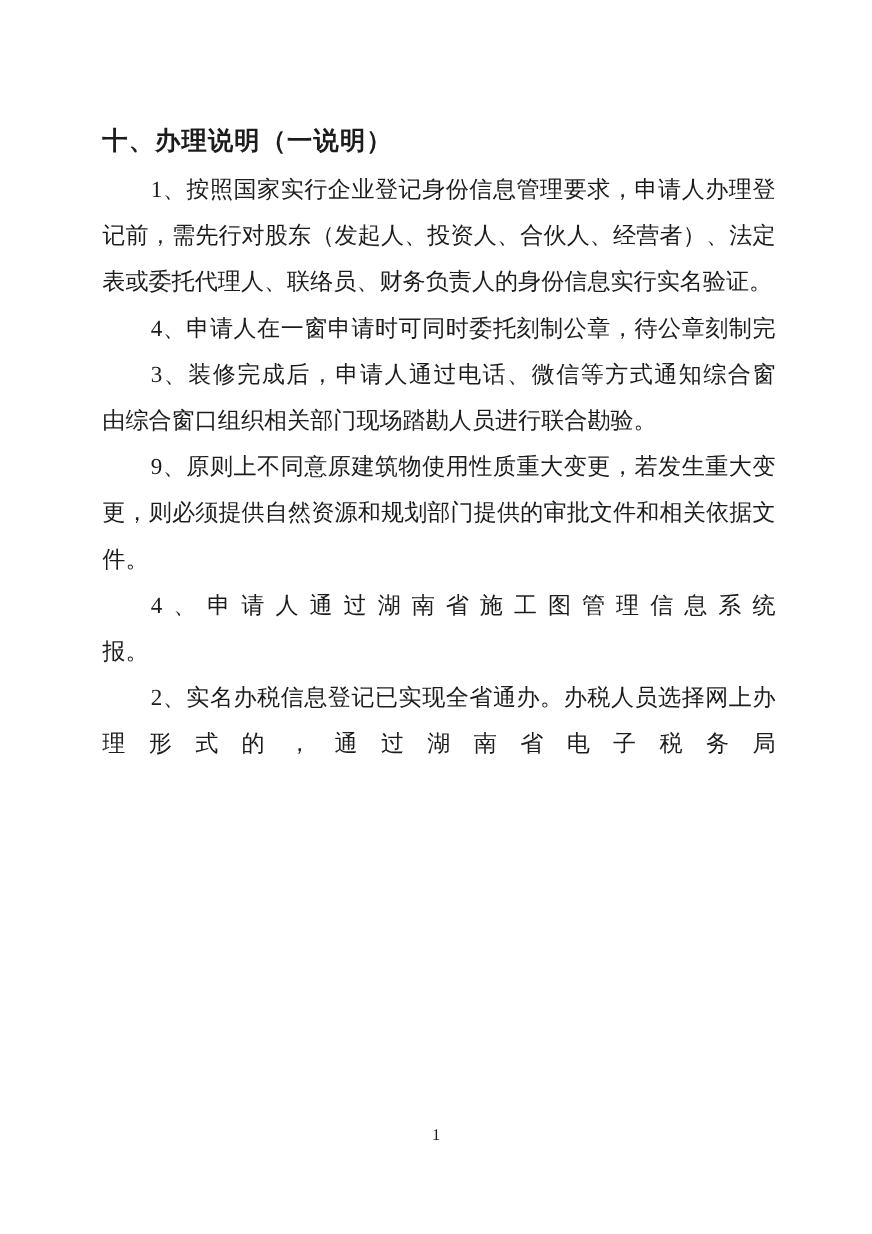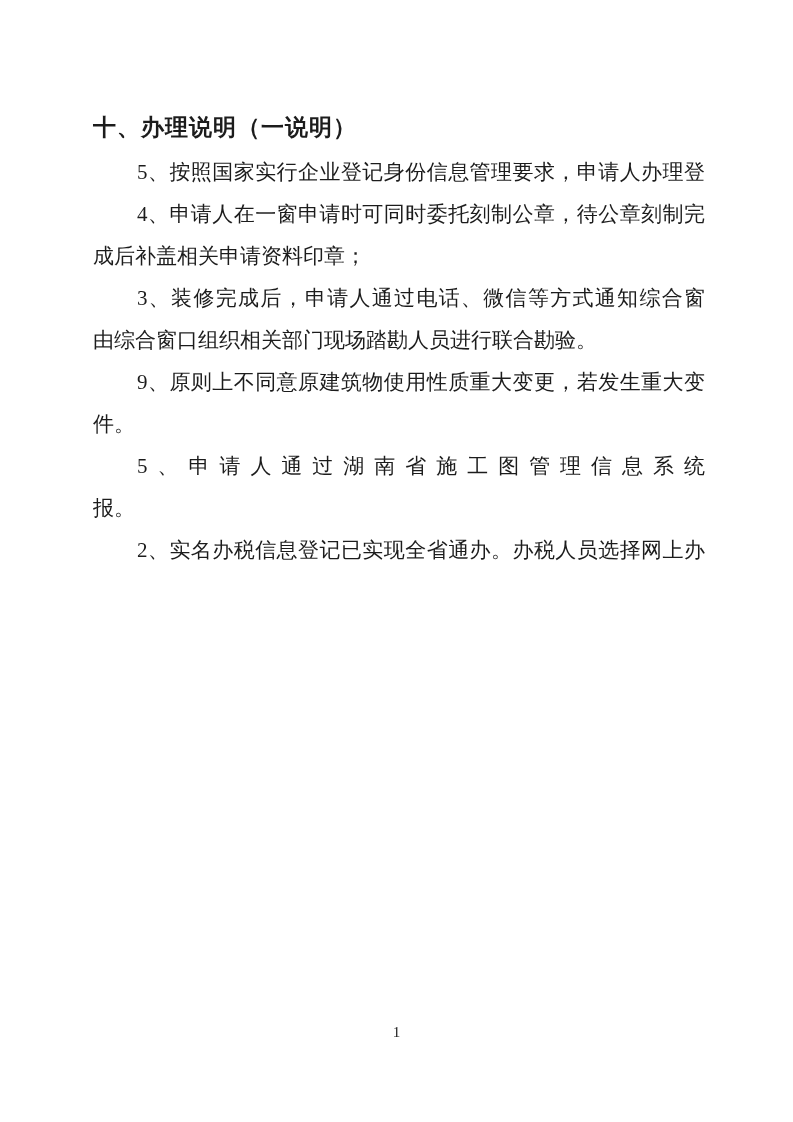--- a/index.html
+++ b/index.html
@@ -68,37 +68,40 @@
   }
 </style>
 </head>
 <body>
 
 <div class="page">
   <div class="heading">十、办理说明（一说明）</div>
 
   <div class="bodytext">
       <div class="paragraph">
-        <div class="line first just">5、按照国家实行企业登记身份信息管理要求，申请人办理登</div>
+        <div class="line first just">1、按照国家实行企业登记身份信息管理要求，申请人办理登</div>
+        <div class="line just">记前，需先行对股东（发起人、投资人、合伙人、经营者）、法定</div>
+        <div class="line">表或委托代理人、联络员、财务负责人的身份信息实行实名验证。</div>
       </div>
       <div class="paragraph">
         <div class="line first just">4、申请人在一窗申请时可同时委托刻制公章，待公章刻制完</div>
-        <div class="line">成后补盖相关申请资料印章；</div>
       </div>
       <div class="paragraph">
         <div class="line first just">3、装修完成后，申请人通过电话、微信等方式通知综合窗口，</div>
         <div class="line">由综合窗口组织相关部门现场踏勘人员进行联合勘验。</div>
       </div>
       <div class="paragraph">
         <div class="line first just">9、原则上不同意原建筑物使用性质重大变更，若发生重大变</div>
+        <div class="line just">更，则必须提供自然资源和规划部门提供的审批文件和相关依据文</div>
         <div class="line">件。</div>
       </div>
       <div class="paragraph">
-        <div class="line first just">5、申请人通过湖南省施工图管理信息系统</div>
+        <div class="line first just">4、申请人通过湖南省施工图管理信息系统</div>
         <div class="line">报。</div>
       </div>
       <div class="paragraph">
         <div class="line first just">2、实名办税信息登记已实现全省通办。办税人员选择网上办</div>
+        <div class="line just">理形式的，通过湖南省电子税务局</div>
       </div>
     </div>
 
   <div class="page-number">1</div>
 </div>
 
 </body></html>

